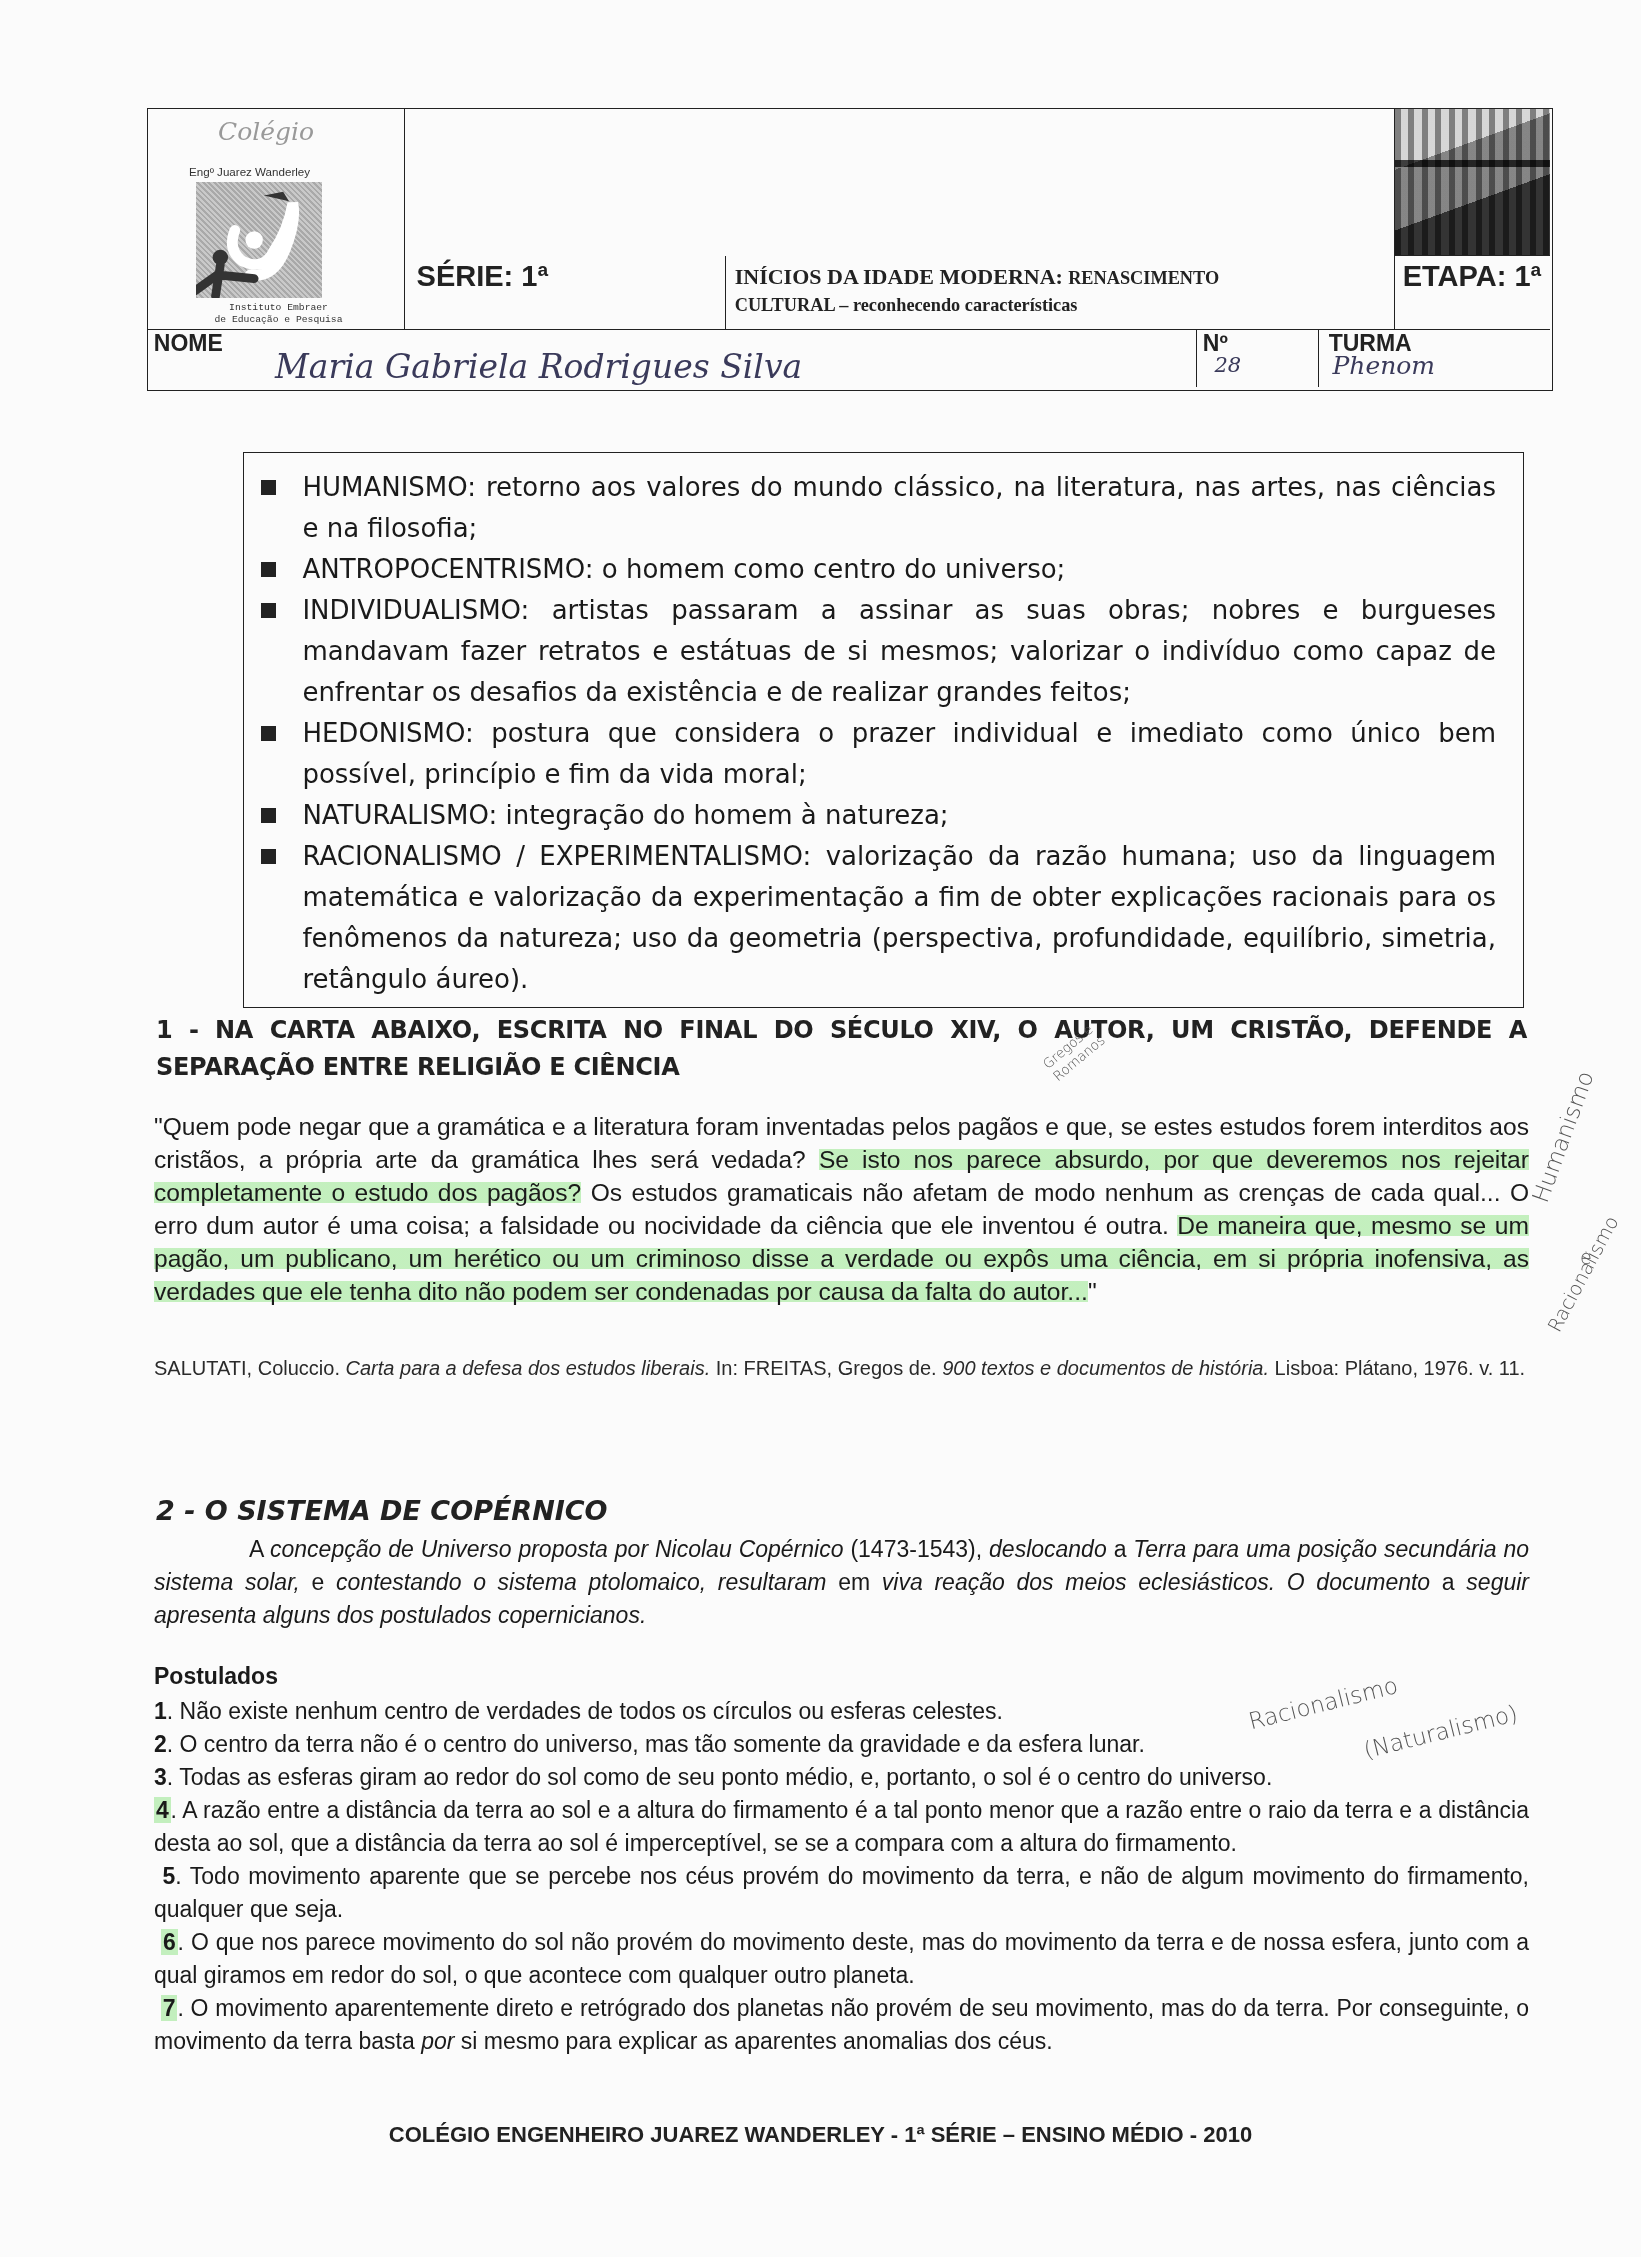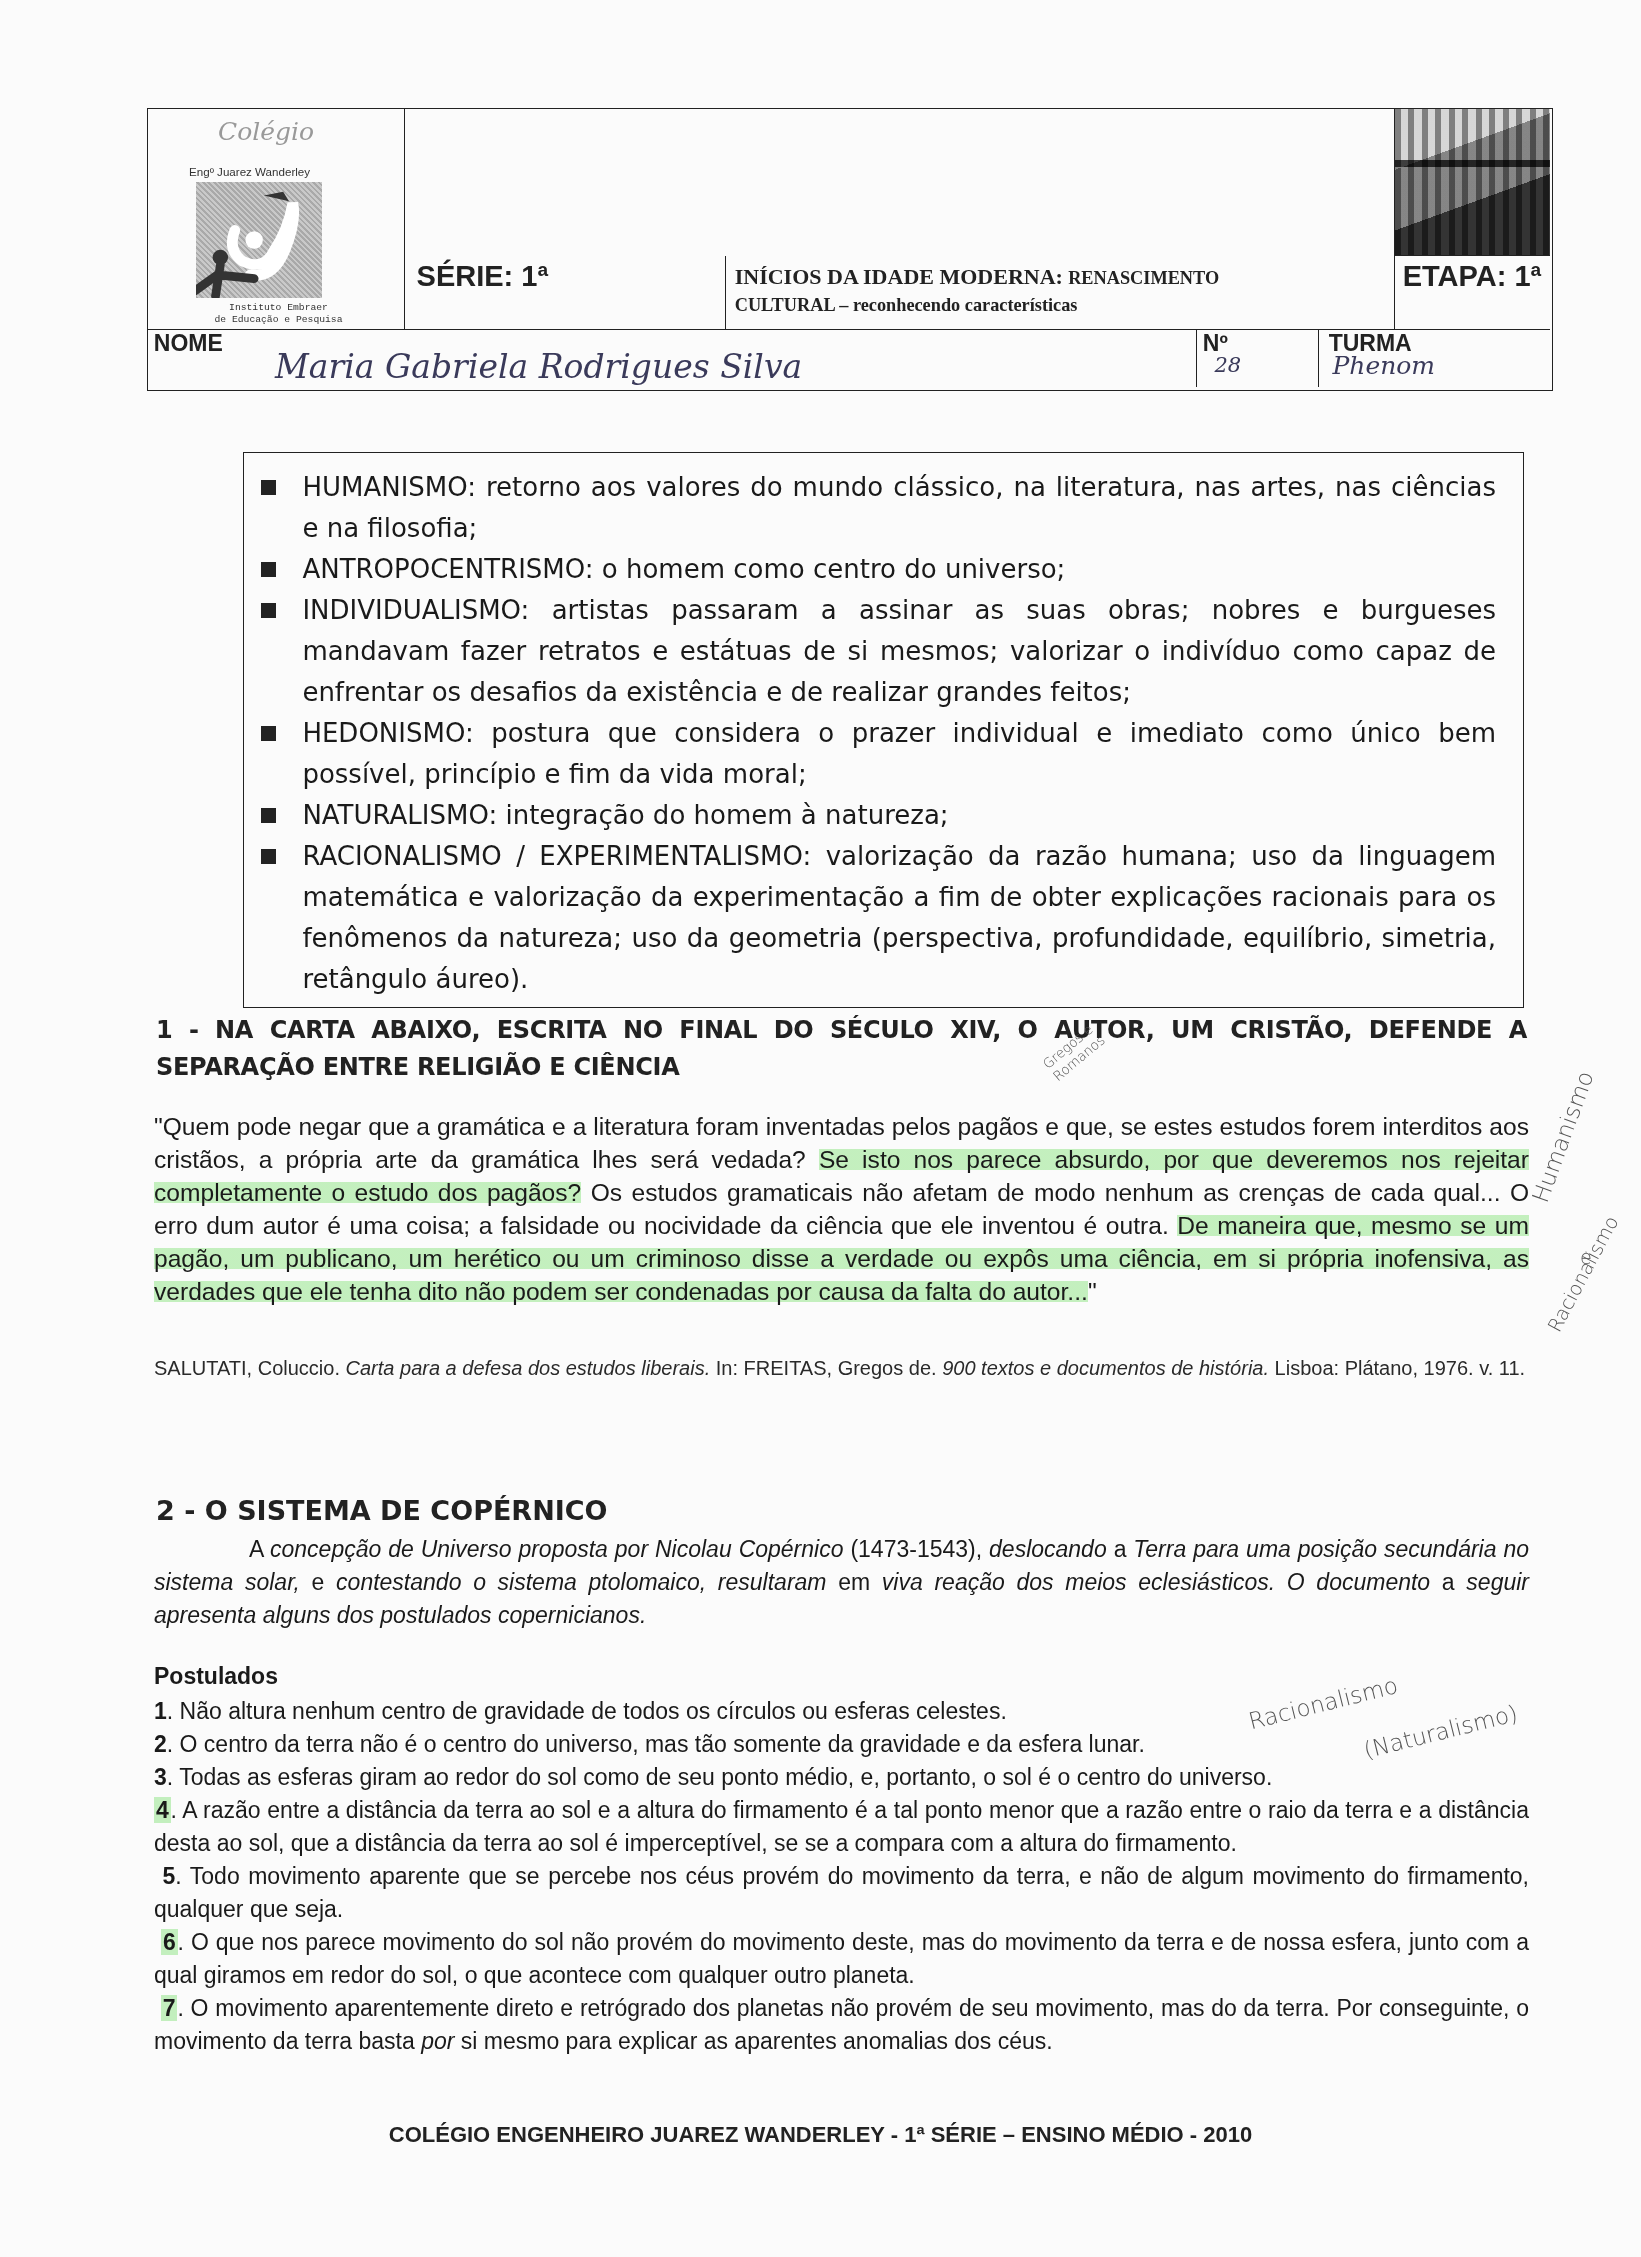--- a/index.html
+++ b/index.html
@@ -49,21 +49,21 @@
   .concepts li { position: relative; padding-left: 41px; text-align: justify; }
   .bullet { position: absolute; left: 0; top: 13.5px; width: 14.5px; height: 14.5px; background: #222; }
   .term { font-weight: normal; margin-top: 6px; }
 
   .q-title { left: 156px; top: 1012px; width: 1371px; font-family: "DejaVu Sans", sans-serif; font-size: 24px; line-height: 37px; font-weight: bold; color: #222; text-align: justify; letter-spacing: -0.3px; }
 
   .quote { left: 154px; top: 1110px; width: 1375px; font-family: "Liberation Sans", sans-serif; font-size: 24.6px; line-height: 33px; text-align: justify; }
   .hl { background: linear-gradient(180deg, transparent 10%, rgba(150,230,140,0.55) 10% 90%, transparent 90%); }
   .ref { left: 154px; top: 1354px; width: 1375px; font-family: "Liberation Sans", sans-serif; font-size: 20px; line-height: 28px; color: #2a2a2a; }
 
-  .s2-title { left: 156px; top: 1495px; font-family: "DejaVu Sans", sans-serif; font-size: 27px; font-weight: bold; color: #222; }
+  .s2-title { left: 156px; top: 1495px; font-family: "DejaVu Sans", sans-serif; font-size: 27px; font-weight: bold; color: #222; font-style: italic; }
   .s2-intro { left: 154px; top: 1533px; width: 1375px; font-family: "Liberation Sans", sans-serif; font-size: 23px; line-height: 33px; text-align: justify; text-indent: 95px; }
   .s2-intro i { font-style: italic; }
 
   .post-title { left: 154px; top: 1663px; font-family: "Liberation Sans", sans-serif; font-weight: bold; font-size: 23px; }
   .posts { left: 154px; top: 1695px; width: 1375px; font-family: "Liberation Sans", sans-serif; font-size: 23px; line-height: 33px; }
   .posts p { margin: 0; text-align: justify; }
   .posts b { font-weight: bold; }
   .hlnum { background: rgba(150,230,140,0.55); padding: 0 1.9px; }
 
   .footer { left: 0; width: 1641px; top: 2122px; text-align: center; font-family: "Liberation Sans", sans-serif; font-weight: bold; font-size: 22px; color: #222; }
@@ -163,21 +163,21 @@
 <div class="abs s2-intro">
   <span>A </span><i>concepção de Universo proposta por Nicolau Copérnico</i><span> (1473-1543), </span><i>deslocando</i><span> a </span><i>Terra para uma posição secundária no sistema solar,</i><span> e </span><i>contestando o sistema ptolomaico, resultaram</i><span> em </span><i>viva reação dos meios eclesiásticos. O documento</i><span> a </span><i>seguir apresenta alguns dos postulados copernicianos.</i>
 </div>
 
 <div class="abs post-title">Postulados</div>
 
 <div class="abs note" style="left:1246px; top:1709px; font-size:23px; transform: rotate(-14deg); transform-origin: left top; width:212px;">Racionalismo</div>
 <div class="abs note" style="left:1361px; top:1738px; font-size:23px; transform: rotate(-14deg); transform-origin: left top; width:232px;">(Naturalismo)</div>
 
 <div class="abs posts">
-  <p><b>1</b><span>. Não altura nenhum centro de gravidade de todos os círculos ou esferas celestes.</span></p>
+  <p><b>1</b><span>. Não existe nenhum centro de verdades de todos os círculos ou esferas celestes.</span></p>
   <p><b>2</b><span>. O centro da terra não é o centro do universo, mas tão somente da gravidade e da esfera lunar.</span></p>
   <p><b>3</b><span>. Todas as esferas giram ao redor do sol como de seu ponto médio, e, portanto, o sol é o centro do universo.</span></p>
   <p><b class="hlnum">4</b><span>. A razão entre a distância da terra ao sol e a altura do firmamento é a tal ponto menor que a razão entre o raio da terra e a distância desta ao sol, que a distância da terra ao sol é imperceptível, se se a compara com a altura do firmamento.</span></p>
   <p>&nbsp;<b>5</b><span>. Todo movimento aparente que se percebe nos céus provém do movimento da terra, e não de algum movimento do firmamento, qualquer que seja.</span></p>
   <p>&nbsp;<b class="hlnum">6</b><span>. O que nos parece movimento do sol não provém do movimento deste, mas do movimento da terra e de nossa esfera, junto com a qual giramos em redor do sol, o que acontece com qualquer outro planeta.</span></p>
   <p>&nbsp;<b class="hlnum">7</b><span>. O movimento aparentemente direto e retrógrado dos planetas não provém de seu movimento, mas do da terra. Por conseguinte, o movimento da terra basta </span><i>por</i><span> si mesmo para explicar as aparentes anomalias dos céus.</span></p>
 </div>
 
 <div class="abs footer">COLÉGIO ENGENHEIRO JUAREZ WANDERLEY - 1ª SÉRIE – ENSINO MÉDIO - 2010</div>
 

